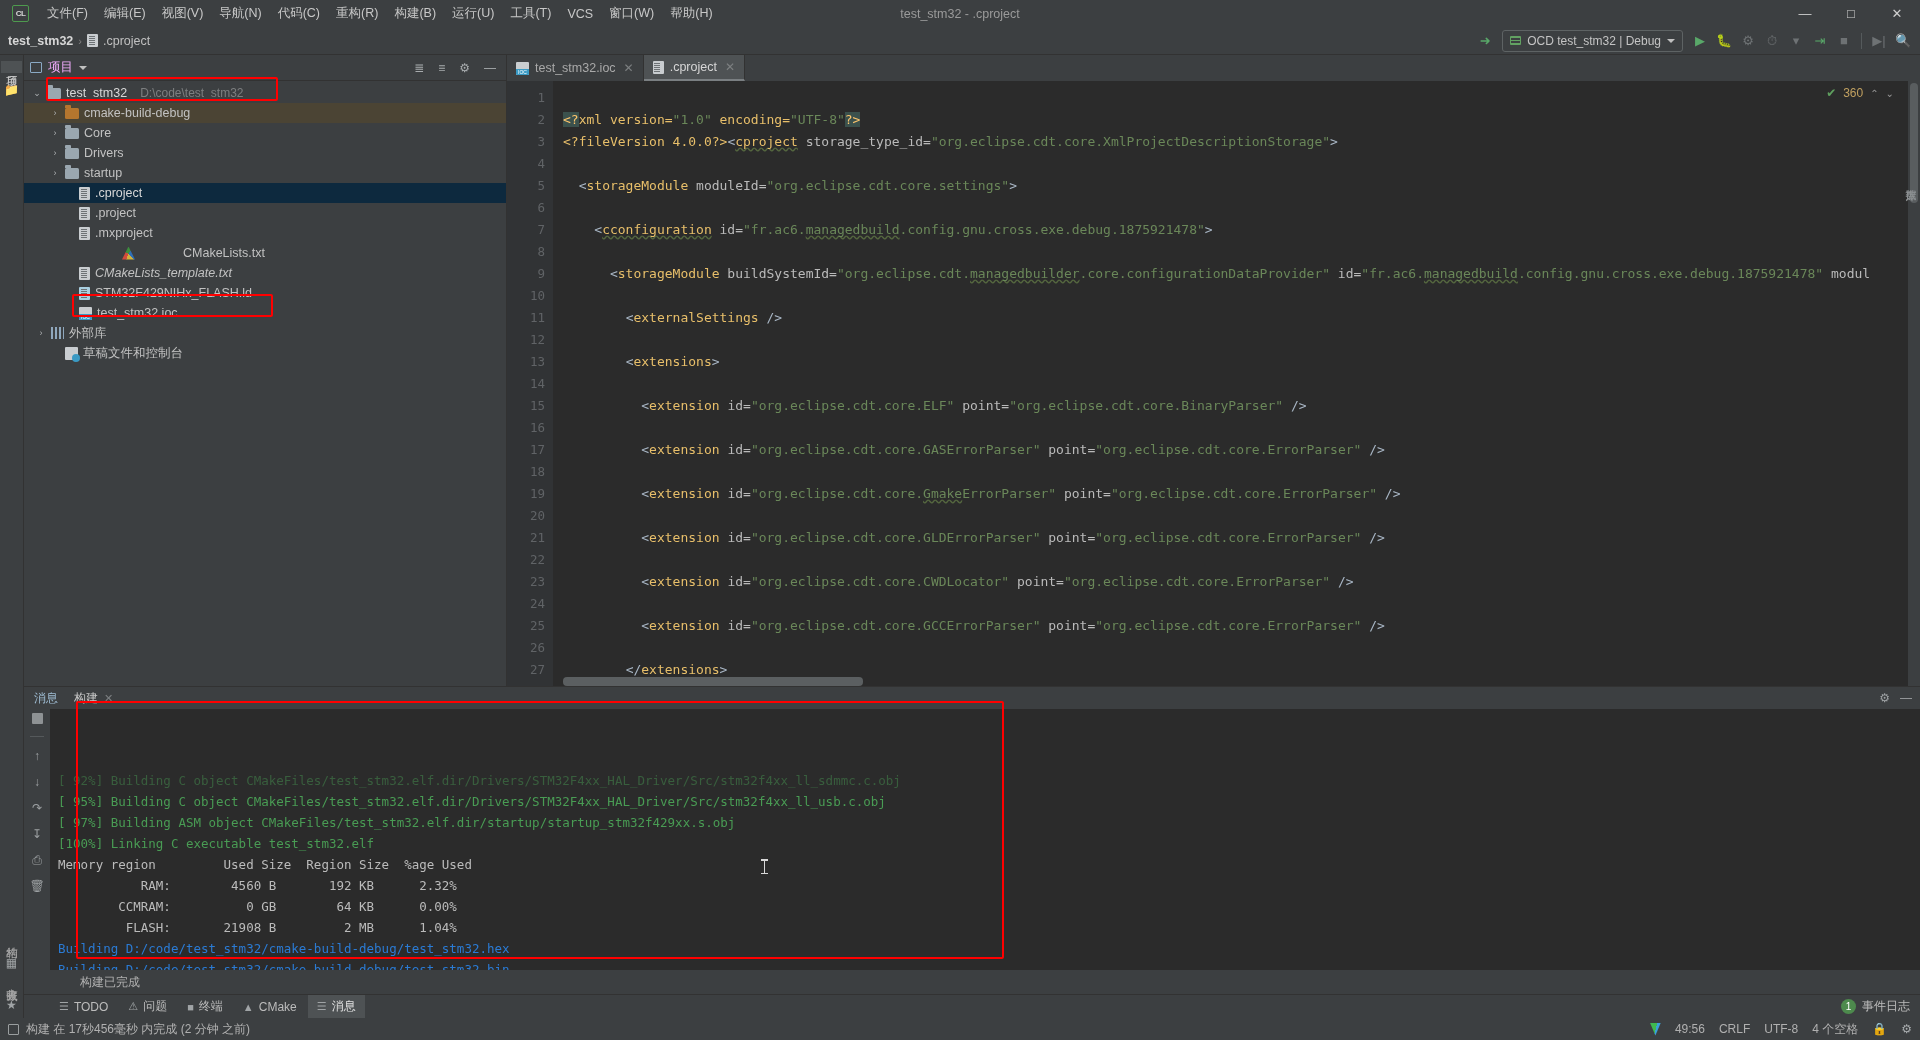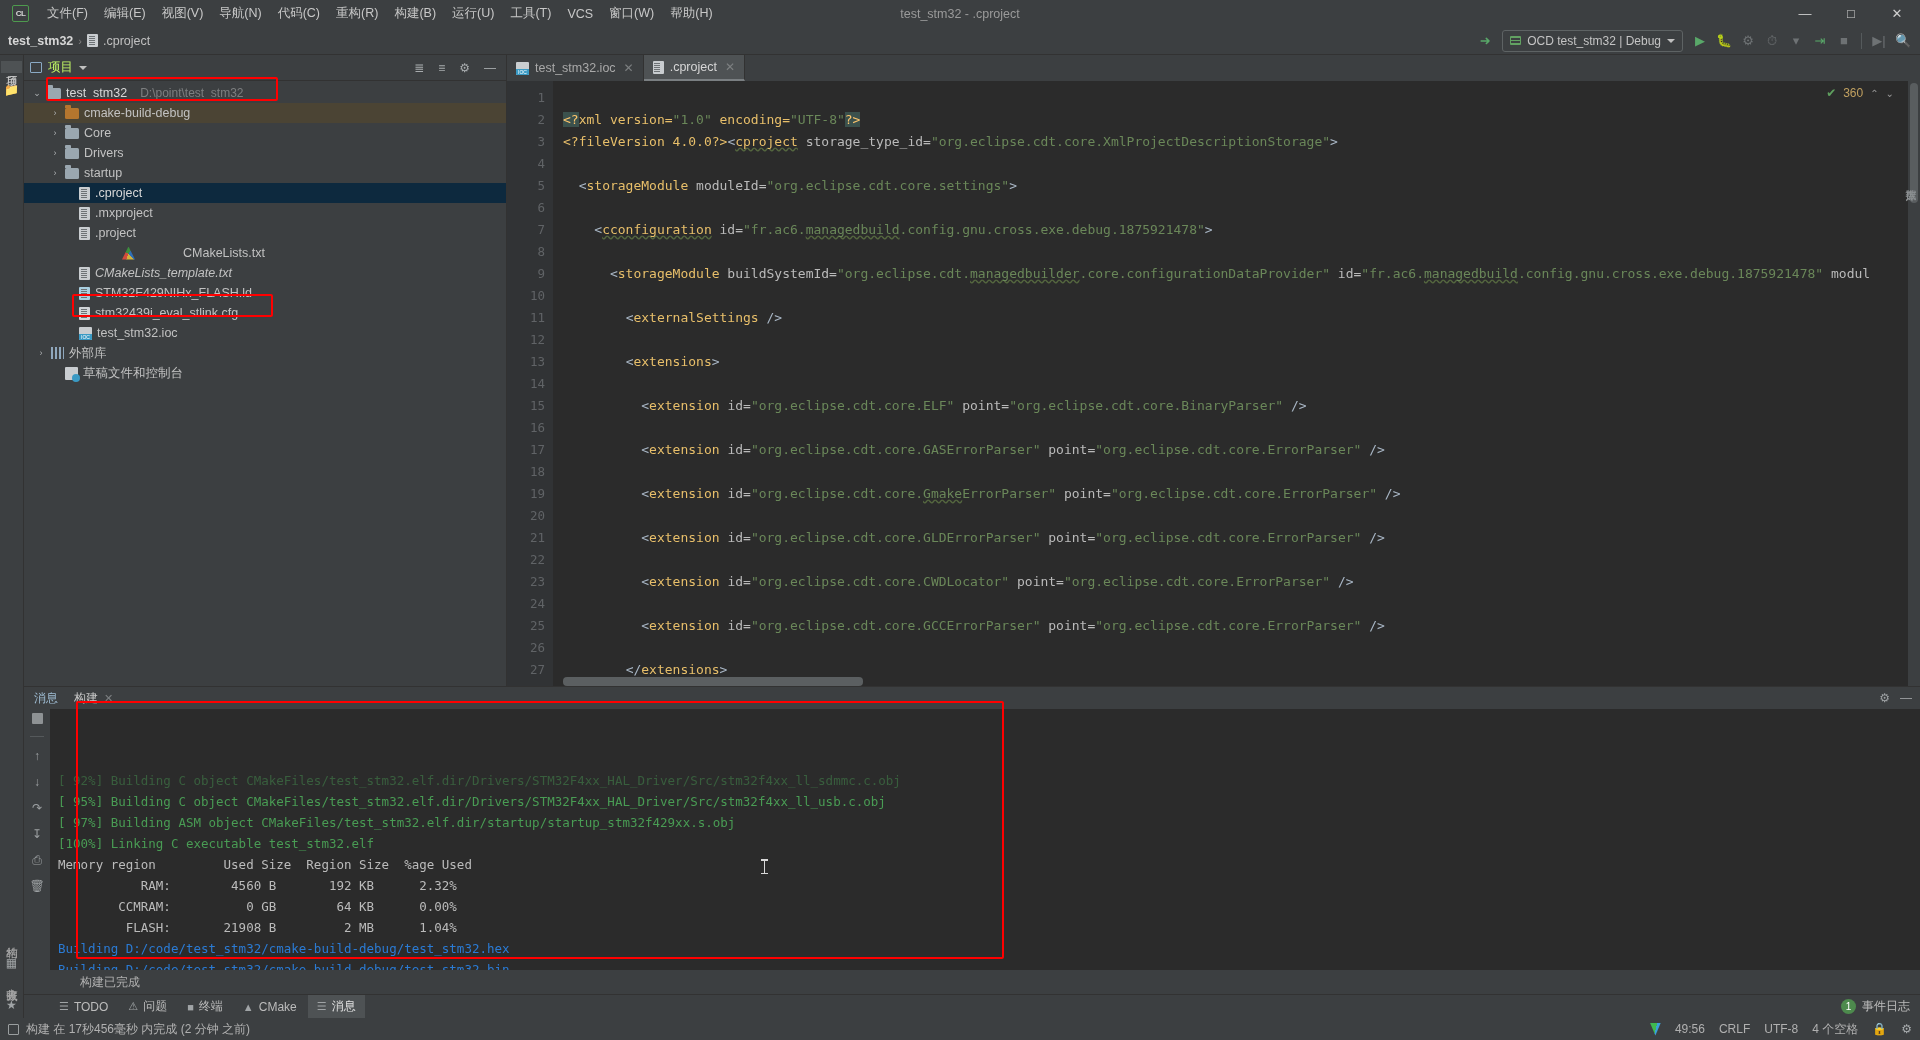--- a/index.html
+++ b/index.html
@@ -89,21 +89,21 @@
 
   
   .project-panel {
     width: 483px; background: #3c3f41; display: flex; flex-direction: column;
     border-right: 1px solid #323232; flex: 0 0 483px; position: relative;
   }
   .pp-header {
     height: 26px; display: flex; align-items: center; padding: 0 6px; gap: 6px;
     border-bottom: 1px solid #323232; flex: 0 0 26px;
   }
-  .pp-title { font-size: 12.5px; color: #bef264; }
+  .pp-title { font-size: 12.5px; color: #f0abfc; }
   .pp-sq { width:12px;height:11px;border:1.5px solid #8aa9c4; border-radius:1px; }
   .pp-spacer { flex: 1; }
   .pp-ico { font-size: 12px; color: #a8acae; padding: 0 4px; }
   .tree { flex: 1; overflow: hidden; padding-top: 2px; font-size: 12.5px; }
   .trow {
     height: 20px; display: flex; align-items: center; gap: 5px; padding-left: 14px;
     white-space: nowrap; position: relative;
   }
   .trow.sel { background: #0d293e; }
   .trow.build-hl { background: #4b4434; }
@@ -328,21 +328,21 @@
             <span class="pp-ico">≡</span>
             <span class="pp-ico">⚙</span>
             <span class="pp-ico">—</span>
           </div>
           <div class="tree">
 
             <div class="trow" style="padding-left:8px;">
               <span class="arrow">⌄</span>
               <span class="folder"></span>
               <span class="tlabel white">test_stm32</span>
-              <span class="tpath">D:\point\test_stm32</span>
+              <span class="tpath">D:\code\test_stm32</span>
             </div>
 
             <div class="trow build-hl" style="padding-left:26px;">
               <span class="arrow">›</span>
               <span class="folder orange"></span>
               <span class="tlabel">cmake-build-debug</span>
             </div>
 
             <div class="trow" style="padding-left:26px;">
               <span class="arrow">›</span>
@@ -364,52 +364,47 @@
 
             <div class="trow sel" style="padding-left:40px;">
               <span class="arrow empty"></span>
               <span class="fileico"></span>
               <span class="tlabel white">.cproject</span>
             </div>
 
             <div class="trow" style="padding-left:40px;">
               <span class="arrow empty"></span>
               <span class="fileico"></span>
+              <span class="tlabel">.project</span>
+            </div>
+
+            <div class="trow" style="padding-left:40px;">
+              <span class="arrow empty"></span>
+              <span class="fileico"></span>
               <span class="tlabel">.mxproject</span>
-            </div>
-
-            <div class="trow" style="padding-left:40px;">
-              <span class="arrow empty"></span>
-              <span class="fileico"></span>
-              <span class="tlabel">.project</span>
             </div>
 
             <div class="trow" style="padding-left:40px;gap:48px;">
               <span class="arrow empty"></span>
               <span class="cmakeico"></span>
               <span class="tlabel">CMakeLists.txt</span>
             </div>
 
             <div class="trow" style="padding-left:40px;font-style:italic;">
               <span class="arrow empty"></span>
               <span class="fileico"></span>
               <span class="tlabel">CMakeLists_template.txt</span>
             </div>
 
             <div class="trow" style="padding-left:40px;">
               <span class="arrow empty"></span>
               <span class="fileico ld"></span>
               <span class="tlabel">STM32F429NIHx_FLASH.ld</span>
             </div>
 
-            <div class="trow" style="padding-left:40px;">
-              <span class="arrow empty"></span>
-              <span class="fileico cfg"></span>
-              <span class="tlabel">stm32439i_eval_stlink.cfg</span>
-            </div>
 
             <div class="trow" style="padding-left:40px;">
               <span class="arrow empty"></span>
               <span class="iocico"></span>
               <span class="tlabel">test_stm32.ioc</span>
             </div>
 
             <div class="trow" style="padding-left:12px;">
               <span class="arrow">›</span>
               <span class="libico"></span>

